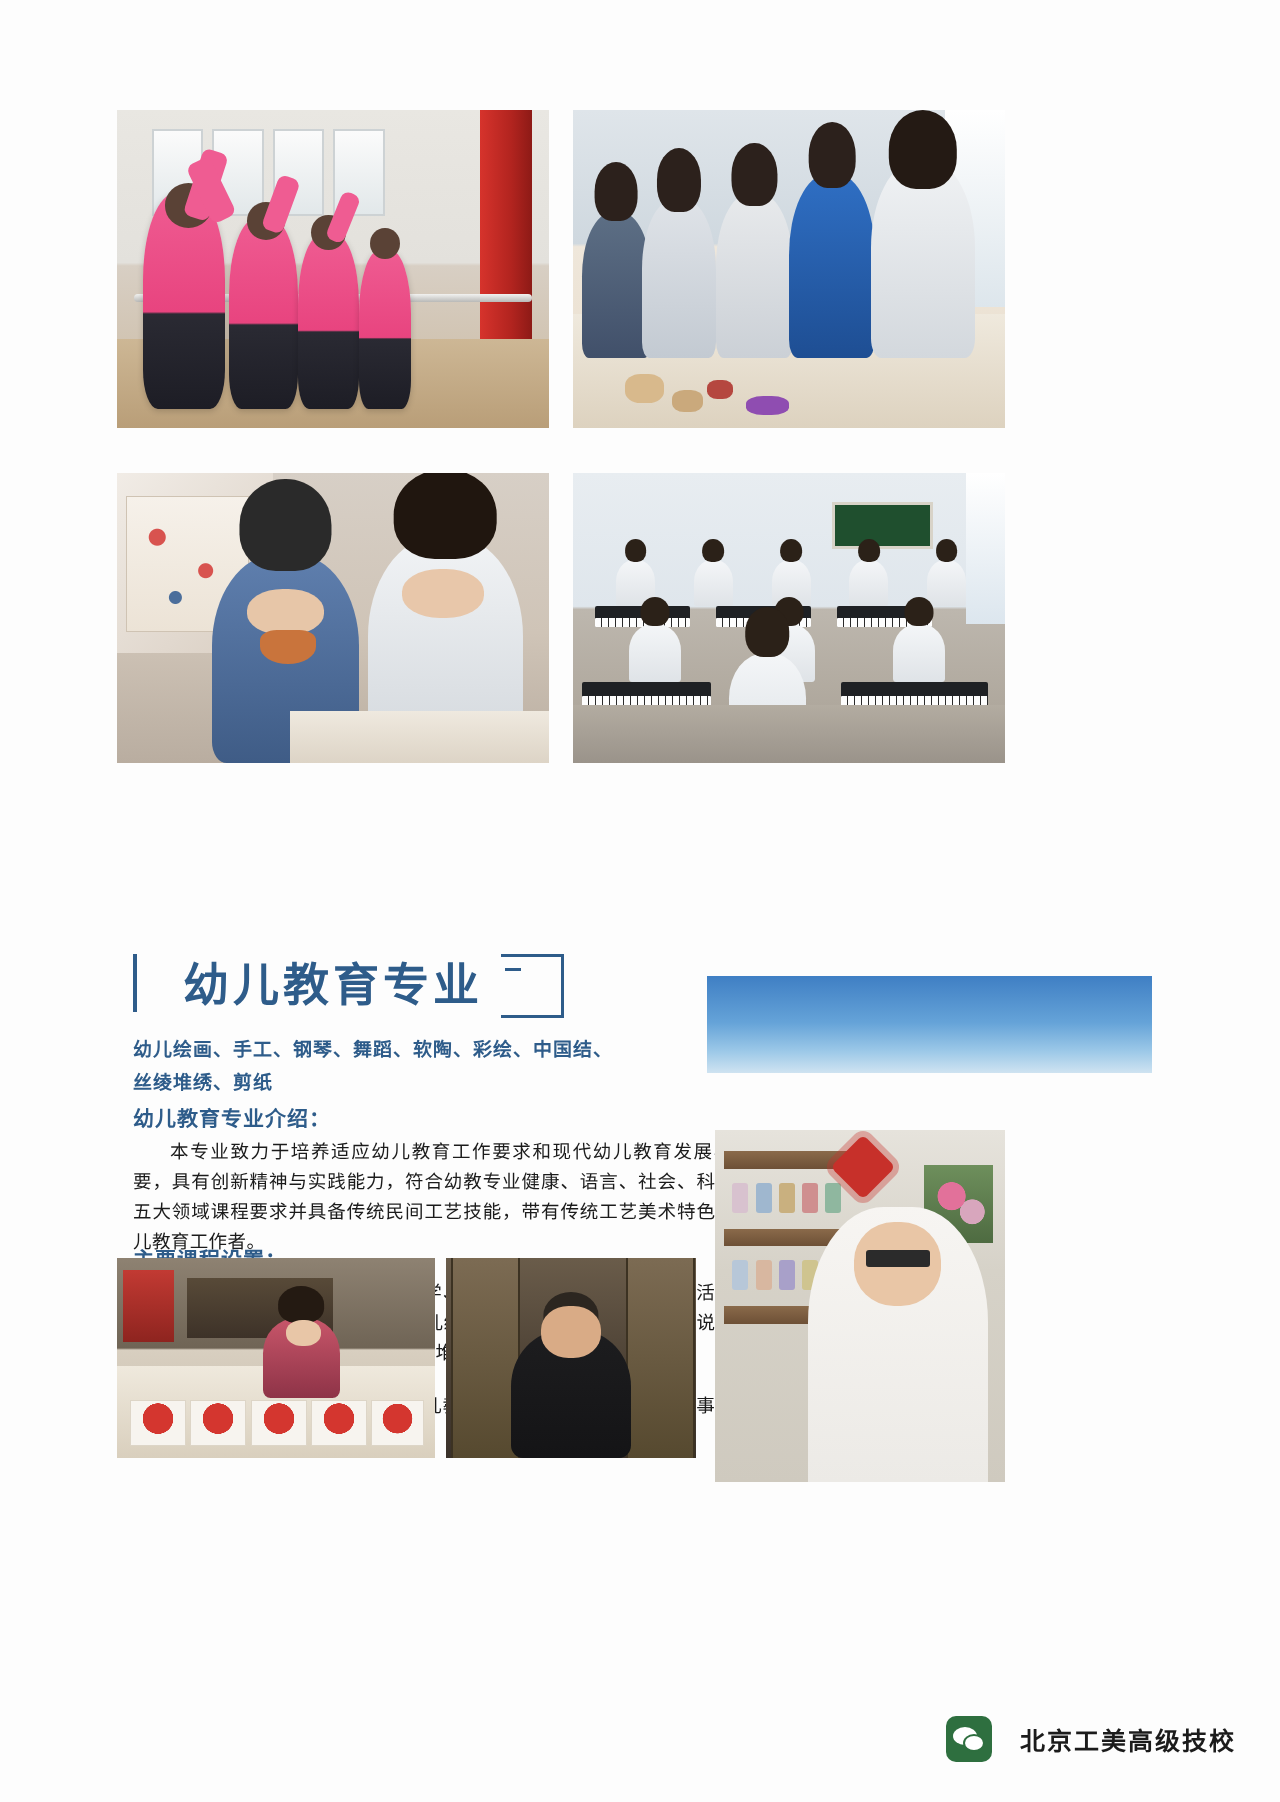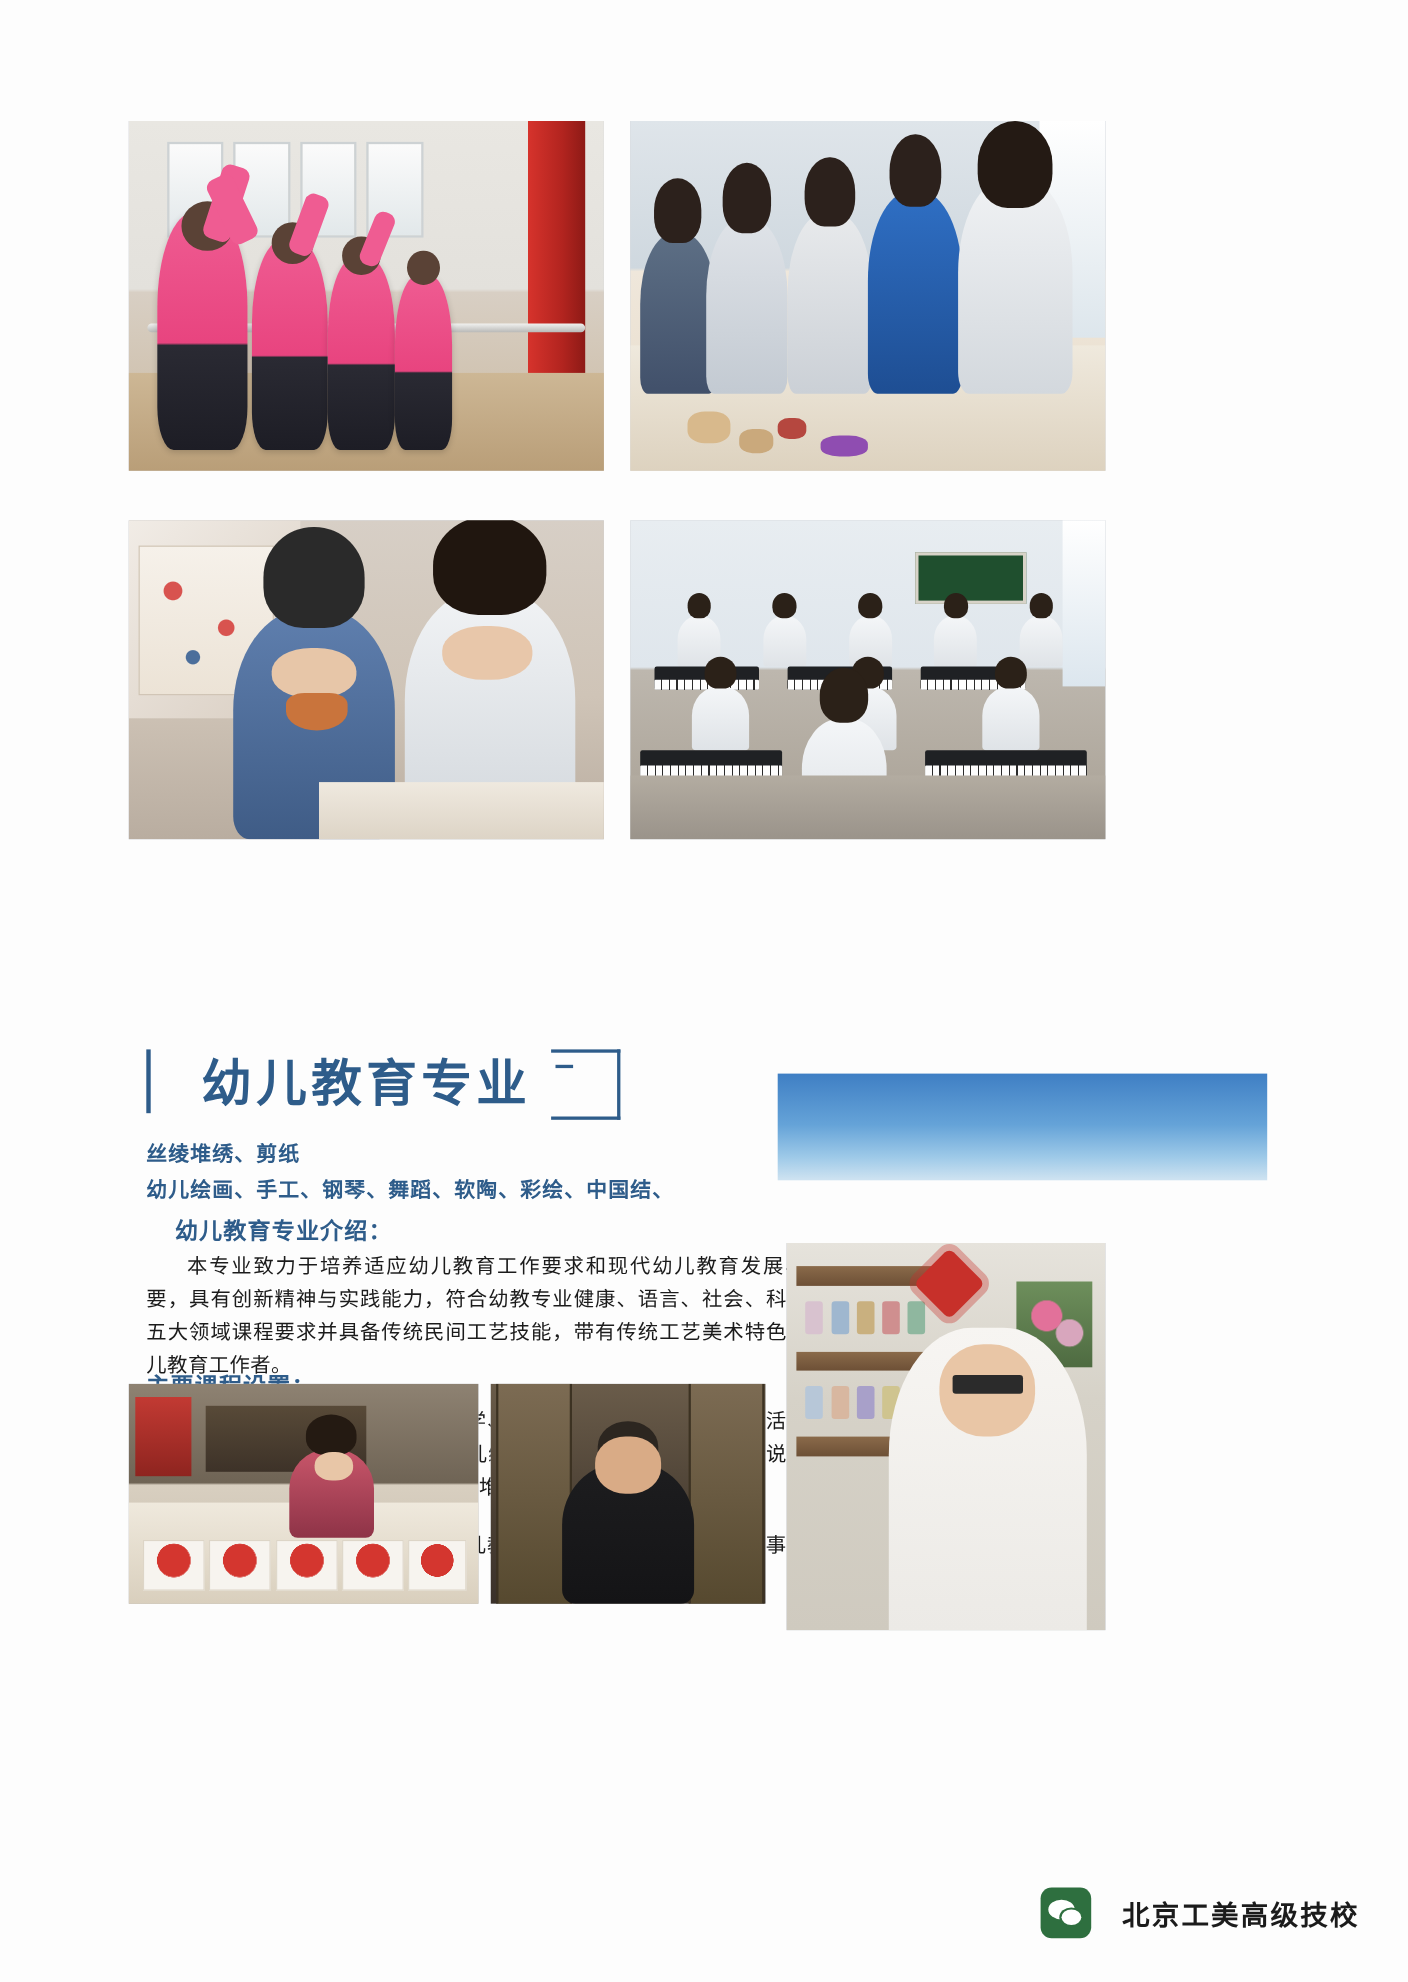--- a/index.html
+++ b/index.html
@@ -407,27 +407,27 @@
   </div>
 
   <div class="title-wrap">
     <div class="title-left-bar"></div>
     <div class="title-text">幼儿教育专业</div>
     <div class="title-corner"></div>
     <div class="title-corner-inner"></div>
   </div>
 
   <div class="subtitle">
+    <div>幼儿绘画、手工、钢琴、舞蹈、软陶、彩绘、中国结、</div>
     <div>丝绫堆绣、剪纸</div>
-    <div>幼儿绘画、手工、钢琴、舞蹈、软陶、彩绘、中国结、</div>
   </div>
 
   <div class="sky-box"></div>
 
-  <div class="sec-head" style="left:133px;top:1102px;margin-left:26px;">幼儿教育专业介绍：</div>
+  <div class="sec-head" style="left:133px;top:1102px;">幼儿教育专业介绍：</div>
   <div class="body-text" style="left:133px;top:1137px;width:660px;">
     <span class="indent">本专业致力于培养适应幼儿教育工作要求和现代幼儿教育发展与改革需要，具有创新精神与实践能力，符合幼教专业健康、语言、社会、科学、艺术五大领域课程要求并具备传统民间工艺技能，带有传统工艺美术特色的优秀幼儿教育工作者。</span>
   </div>
 
   <div class="sec-head" style="left:133px;top:1243px;">主要课程设置：</div>
   <div class="body-text" style="left:133px;top:1278px;width:660px;">
     <span class="indent">幼儿卫生保育课程、幼儿心理学、幼儿教育概论、幼儿园教育活动的设计与指导、教师口语、幼儿歌曲、幼儿绘画、幼儿舞蹈、幼师听话与说话、传统民间工艺（剪纸、软陶、绳结、丝绫堆绣、彩绘等）。</span>
   </div>
 
   <div class="sec-head" style="left:133px;top:1356px;">就 业 方 向：</div>

